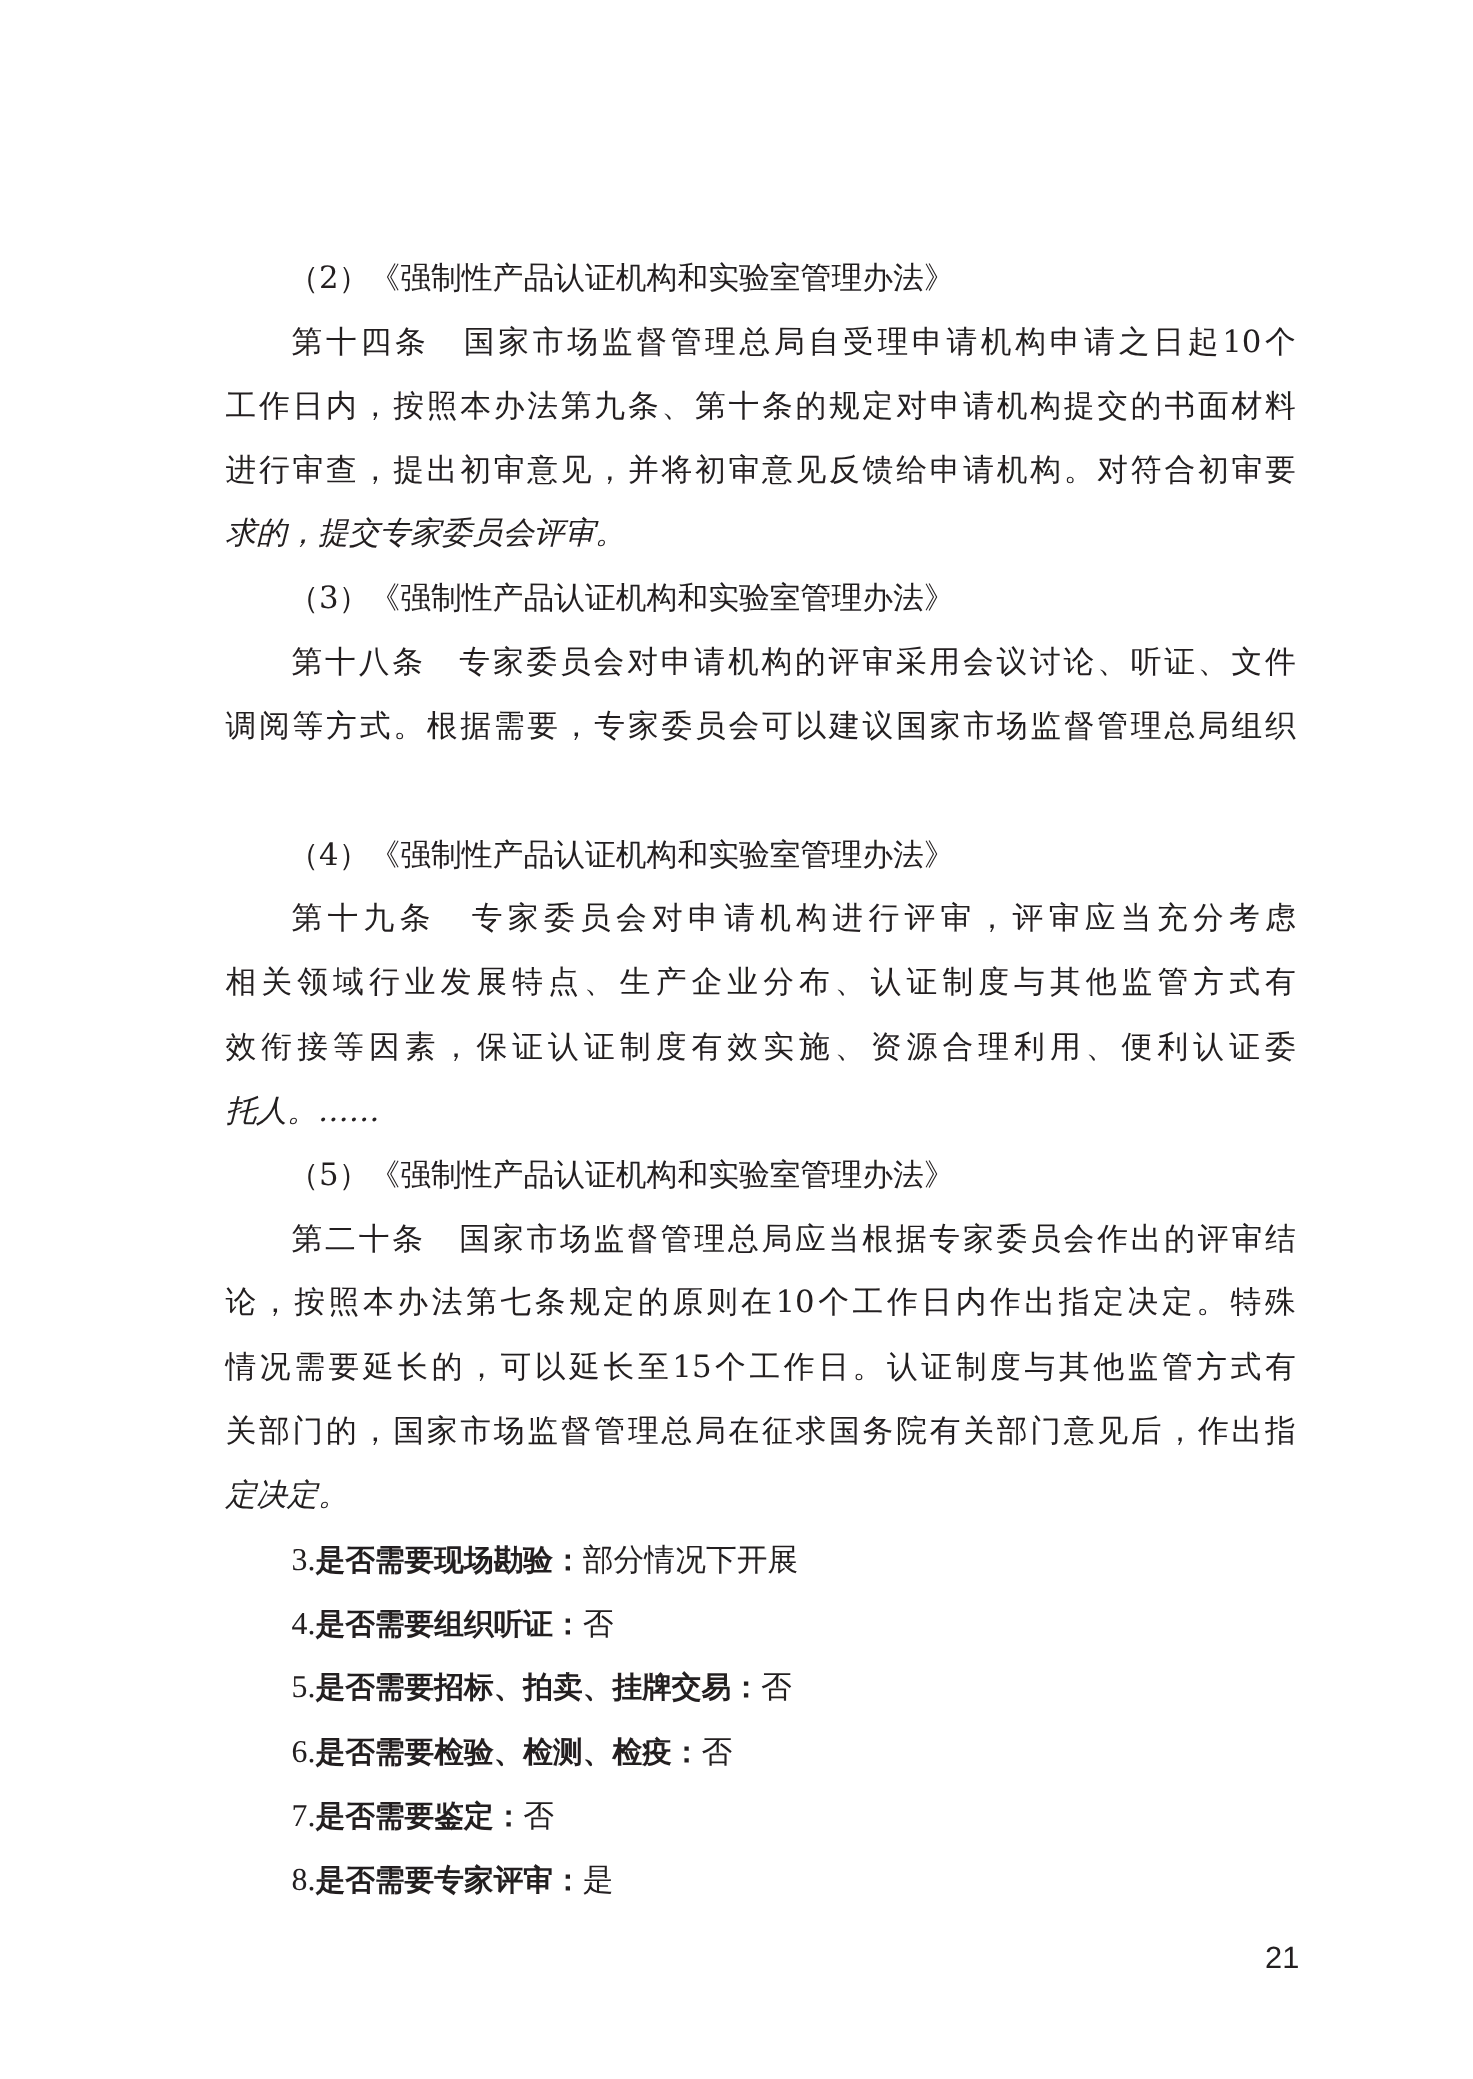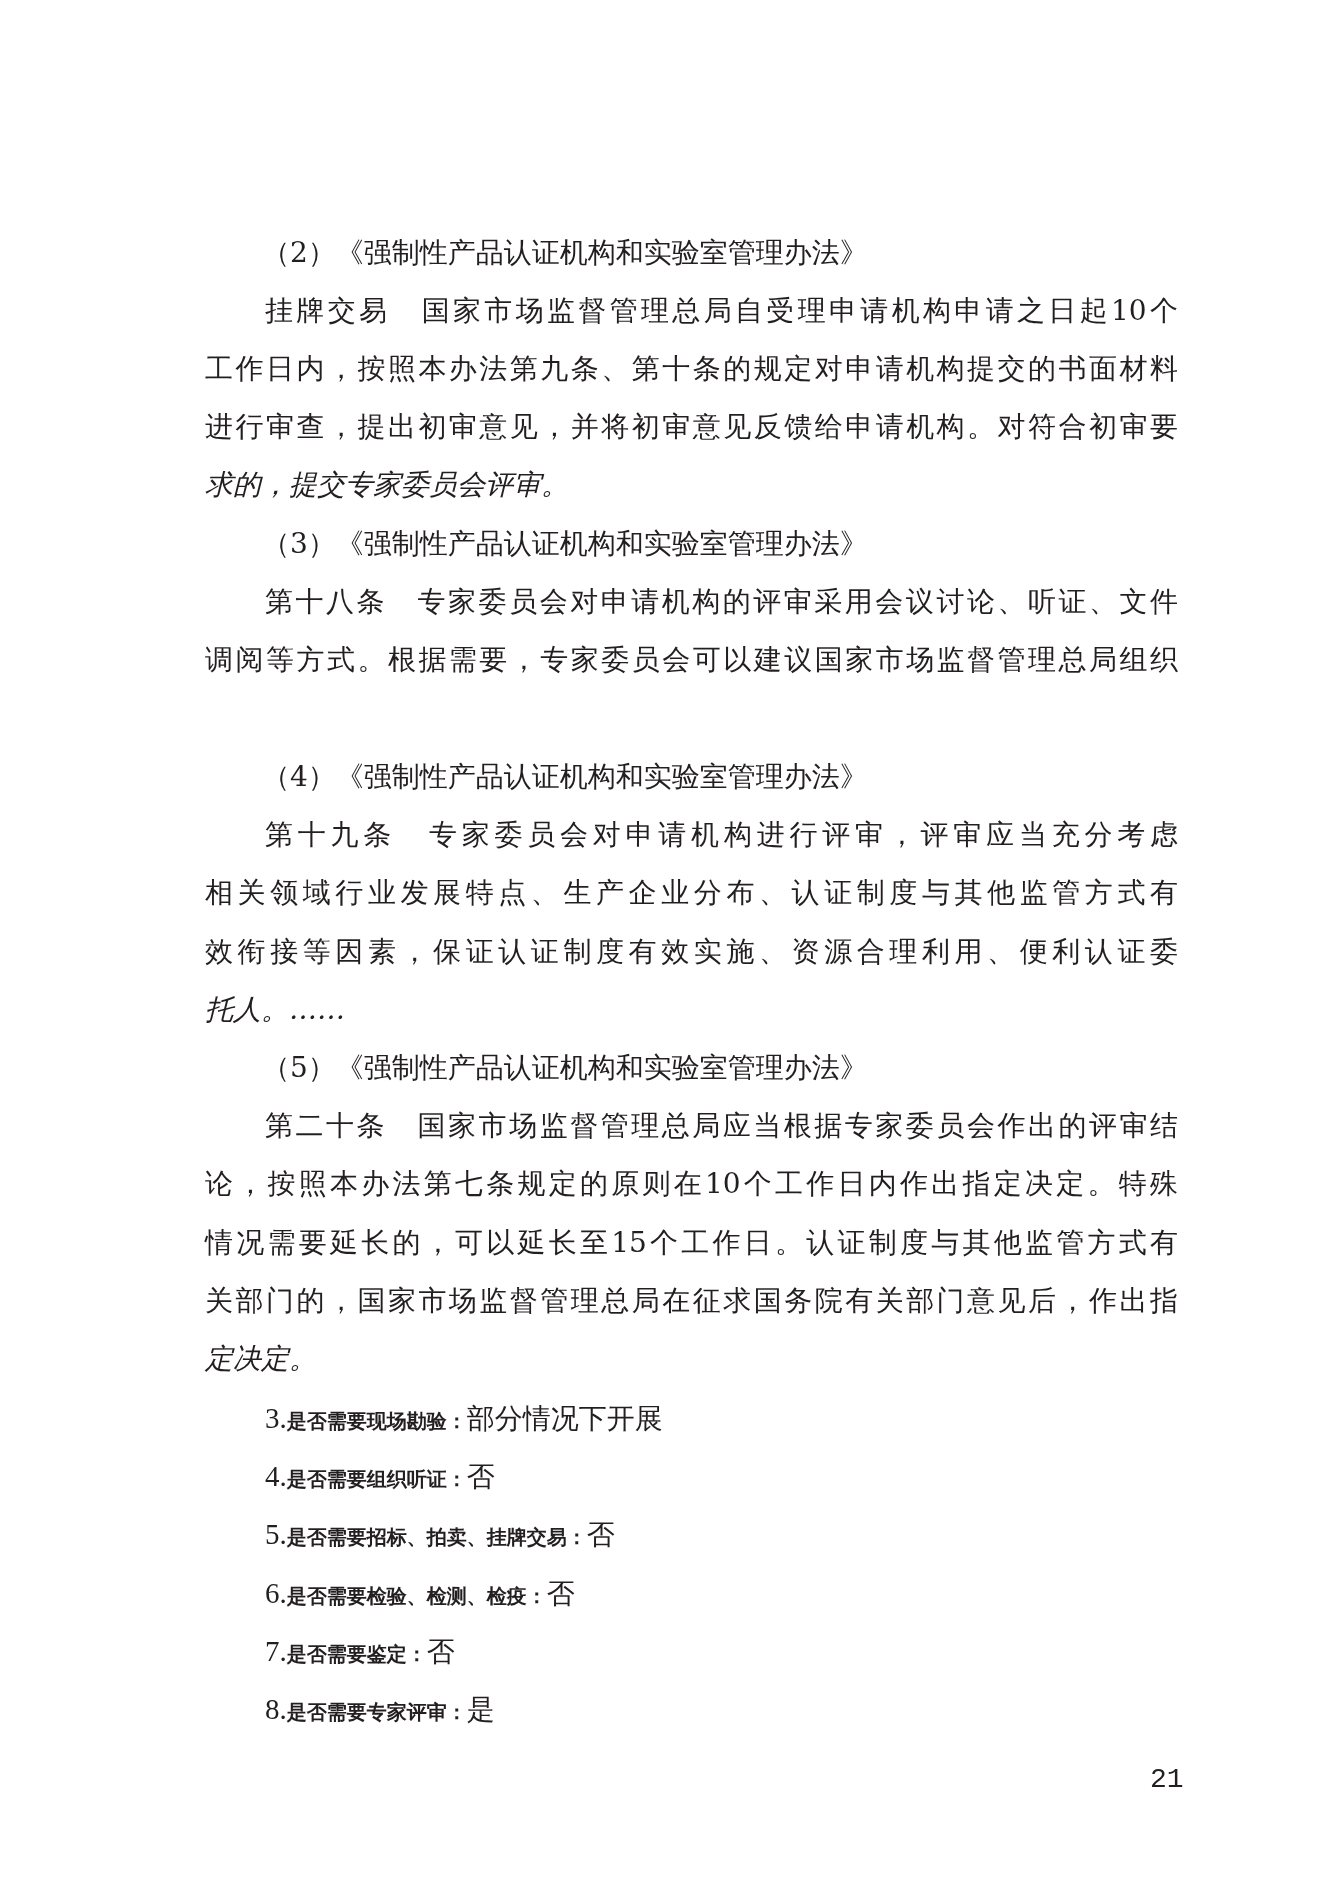--- a/index.html
+++ b/index.html
@@ -6,32 +6,32 @@
   body { width: 1339px; height: 1890px; position: relative; overflow: hidden;
          font-family: "DejaVu Serif", "Liberation Serif", serif; color: #231f20; }
   .page { position: absolute; left: 0; top: 0; width: 1061px; height: 1890px; background: #fff; }
   .line { position: absolute; left: 205px; width: 973px; height: 40px; line-height: 40px;
           font-size: 28px; white-space: nowrap; text-align: justify; text-align-last: justify; }
   .line.last { text-align-last: left; font-style: italic; }
   .line.indent { left: 265px; width: 913px; }
   .line.heading { left: 262px; width: auto; text-align-last: left; }
   .line.item { left: 265px; width: auto; text-align-last: left; }
   .item .num { font-family: "Liberation Serif", serif; font-size: 29px; }
-  .item .label { font-family: Liberation Mono, monospace; font-weight: bold; font-size: 20px; }
+  .item .label { font-family: Liberation Mono, monospace; font-weight: bold; font-size: 27px; }
   .item .val { font-family: "DejaVu Serif", serif; font-size: 28px; }
-  .pagenum { position: absolute; left: 1150px; top: 1764px; font-family: Liberation Mono, monospace;
+  .pagenum { position: absolute; left: 1150px; top: 1764px; font-family: Liberation Sans, sans-serif;
              font-size: 28px; line-height: 32px; }
 </style>
 </head>
 <body>
 
 <div class="page">
 
   <div class="line heading" style="top:233px">（2）《强制性产品认证机构和实验室管理办法》</div>
-  <div class="line indent" style="top:291px">挂牌交易　国家市场监督管理总局自受理申请机构申请之日起10个</div>
+  <div class="line indent" style="top:291px">第十四条　国家市场监督管理总局自受理申请机构申请之日起10个</div>
   <div class="line" style="top:349px">工作日内，按照本办法第九条、第十条的规定对申请机构提交的书面材料</div>
   <div class="line" style="top:407px">进行审查，提出初审意见，并将初审意见反馈给申请机构。对符合初审要</div>
   <div class="line last" style="top:465px">求的，提交专家委员会评审。</div>
 
   <div class="line heading" style="top:524px">（3）《强制性产品认证机构和实验室管理办法》</div>
   <div class="line indent" style="top:582px">第十八条　专家委员会对申请机构的评审采用会议讨论、听证、文件</div>
   <div class="line" style="top:640px">调阅等方式。根据需要，专家委员会可以建议国家市场监督管理总局组织</div>
 
   <div class="line heading" style="top:757px">（4）《强制性产品认证机构和实验室管理办法》</div>
   <div class="line indent" style="top:815px">第十九条　专家委员会对申请机构进行评审，评审应当充分考虑</div>

